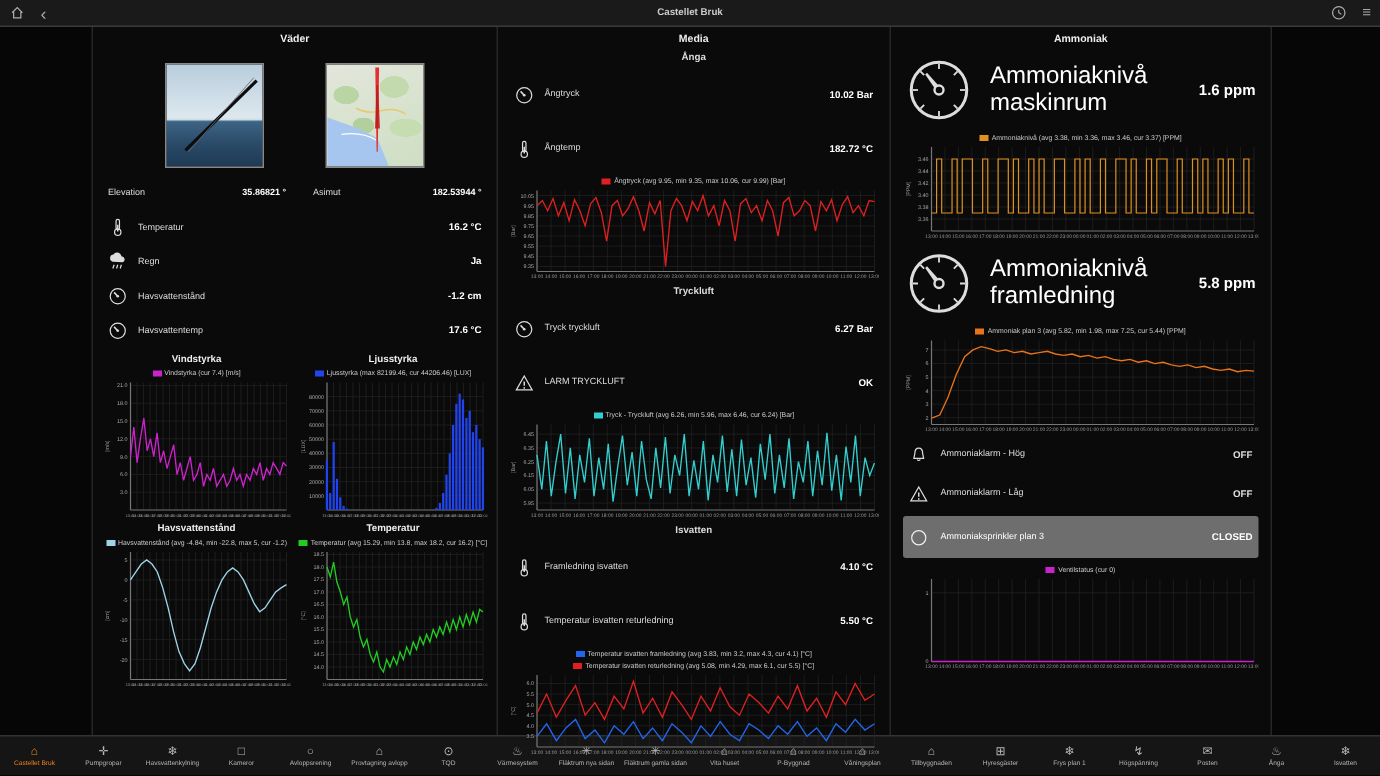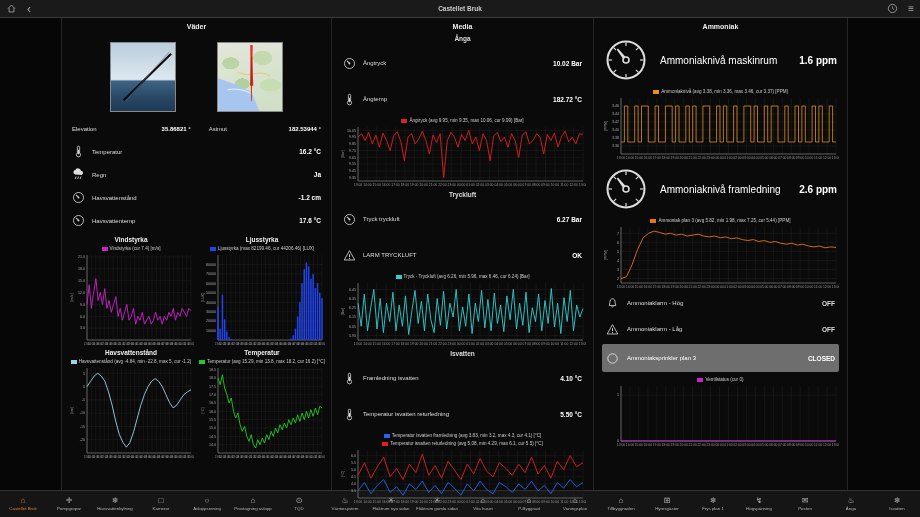--- a/index.html
+++ b/index.html
@@ -59,21 +59,21 @@
     align-items:center; gap:2px; height:8px; line-height:8px; }
   .c-legend .sw { width:6px; height:4px; display:inline-block; flex:none; }
   #chart-angtryck { height:71px; }
   #chart-tryck { height:74px; }
   #chart-isvatten { height:73px; }
   #chart-ammonia1 { height:73px; }
   #chart-ammonia2 { height:73px; }
   #chart-ventil { height:72px; }
   
   .bigrow { display:flex; align-items:center; gap:12px; padding:6px 2px; }
-  .bigrow .blbl { flex:1; font-size:10px; color:#fff; }
+  .bigrow .blbl { flex:1; font-size:16px; color:#fff; }
   .bigrow .bval { font-size:10px; font-weight:bold; color:#fff; }
   .gauge-big { width:44px; height:44px; flex:none; }
   .arow { height:26px; display:flex; align-items:center; gap:8px; padding:0 4px; }
   .arow .lbl { flex:1; font-size:6px; }
   .arow .val { font-size:6.5px; font-weight:bold; }
   .sprinkler { background:#6e6e6e; border-radius:2px; height:28px; margin:2px 0 4px;
     color:#fff; }
   .sprinkler .val { color:#fff; }
   
   .bottombar { height:27px; background:#151515; border-top:1px solid #333;
@@ -945,21 +945,21 @@
             <line x1="36" y1="22" x2="39.5" y2="22"></line>
           <line x1="9.6" y1="9.6" x2="12.1" y2="12.1"></line>
             <line x1="31.9" y1="31.9" x2="34.4" y2="34.4"></line>
           <line x1="9.6" y1="34.4" x2="12.1" y2="31.9"></line>
             <line x1="31.9" y1="12.1" x2="34.4" y2="9.6"></line>
         </g>
         <polygon points="20.6,23 23.4,23 23.4,21 14,10.5 12.8,11.7" fill="#ddd"></polygon>
         <circle cx="22" cy="22" r="3" fill="#0a0a0a" stroke="#ddd" stroke-width="1.6"></circle>
       </svg>
       <span class="blbl">Ammoniaknivå framledning</span>
-      <span class="bval">2.6 ppm</span>
+      <span class="bval">5.8 ppm</span>
     </div>
 
     <div class="chart" id="chart-ammonia2">
         <div class="c-legend">
           <span class="sw" style="background:#e8731a"></span>
           <span>Ammoniak plan 3 (avg 5.82, min 1.98, max 7.25, cur 5.44) [PPM]</span>
         </div>
         <svg width="237" height="65" style="display:block">
           <line x1="19" y1="2" x2="19" y2="58" stroke="#232323" stroke-width="0.5"></line>
           <text x="19" y="62.5" font-size="3.3" fill="#999" text-anchor="middle">13:00</text>

